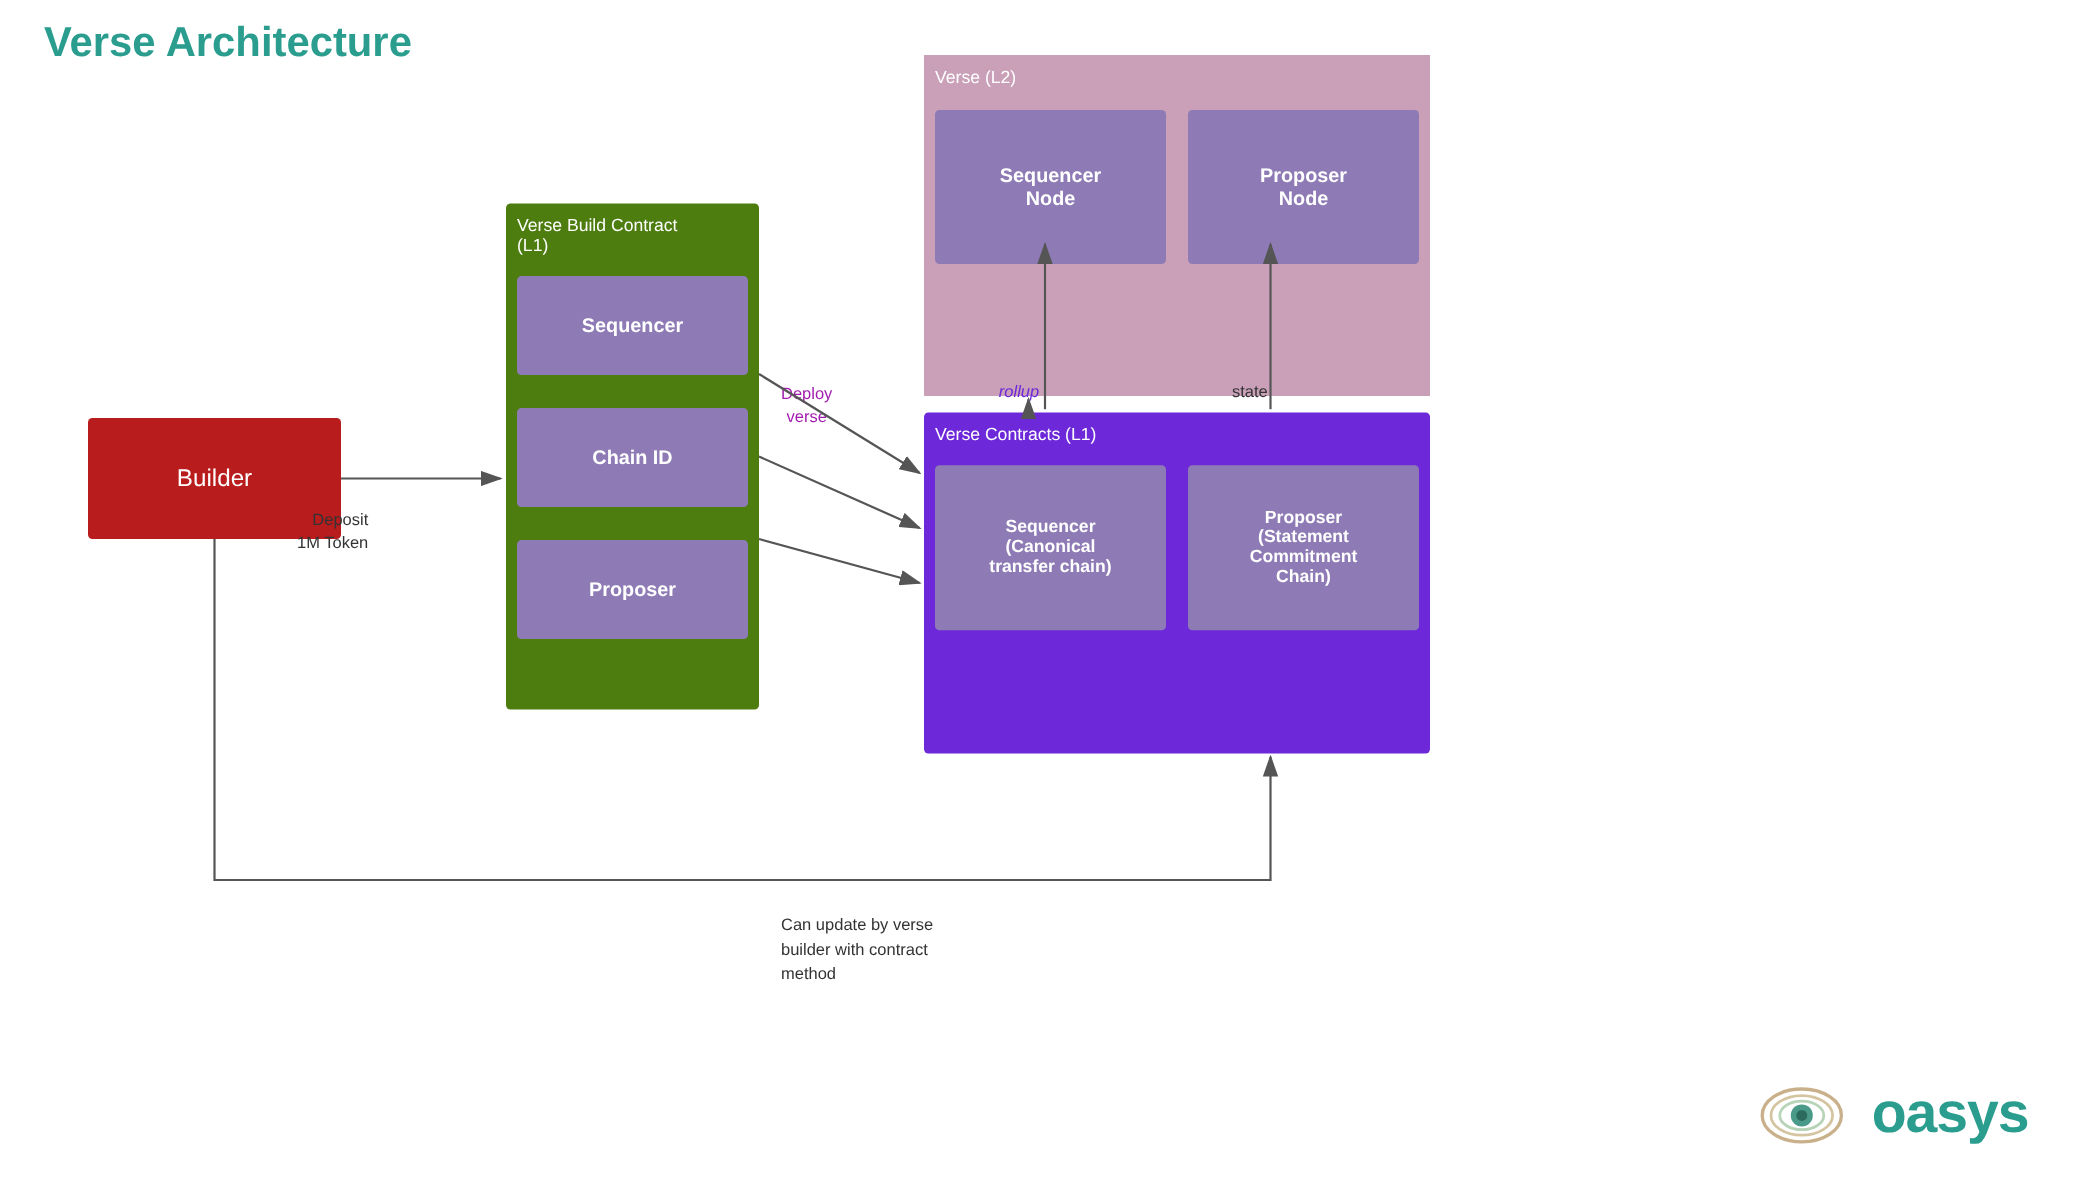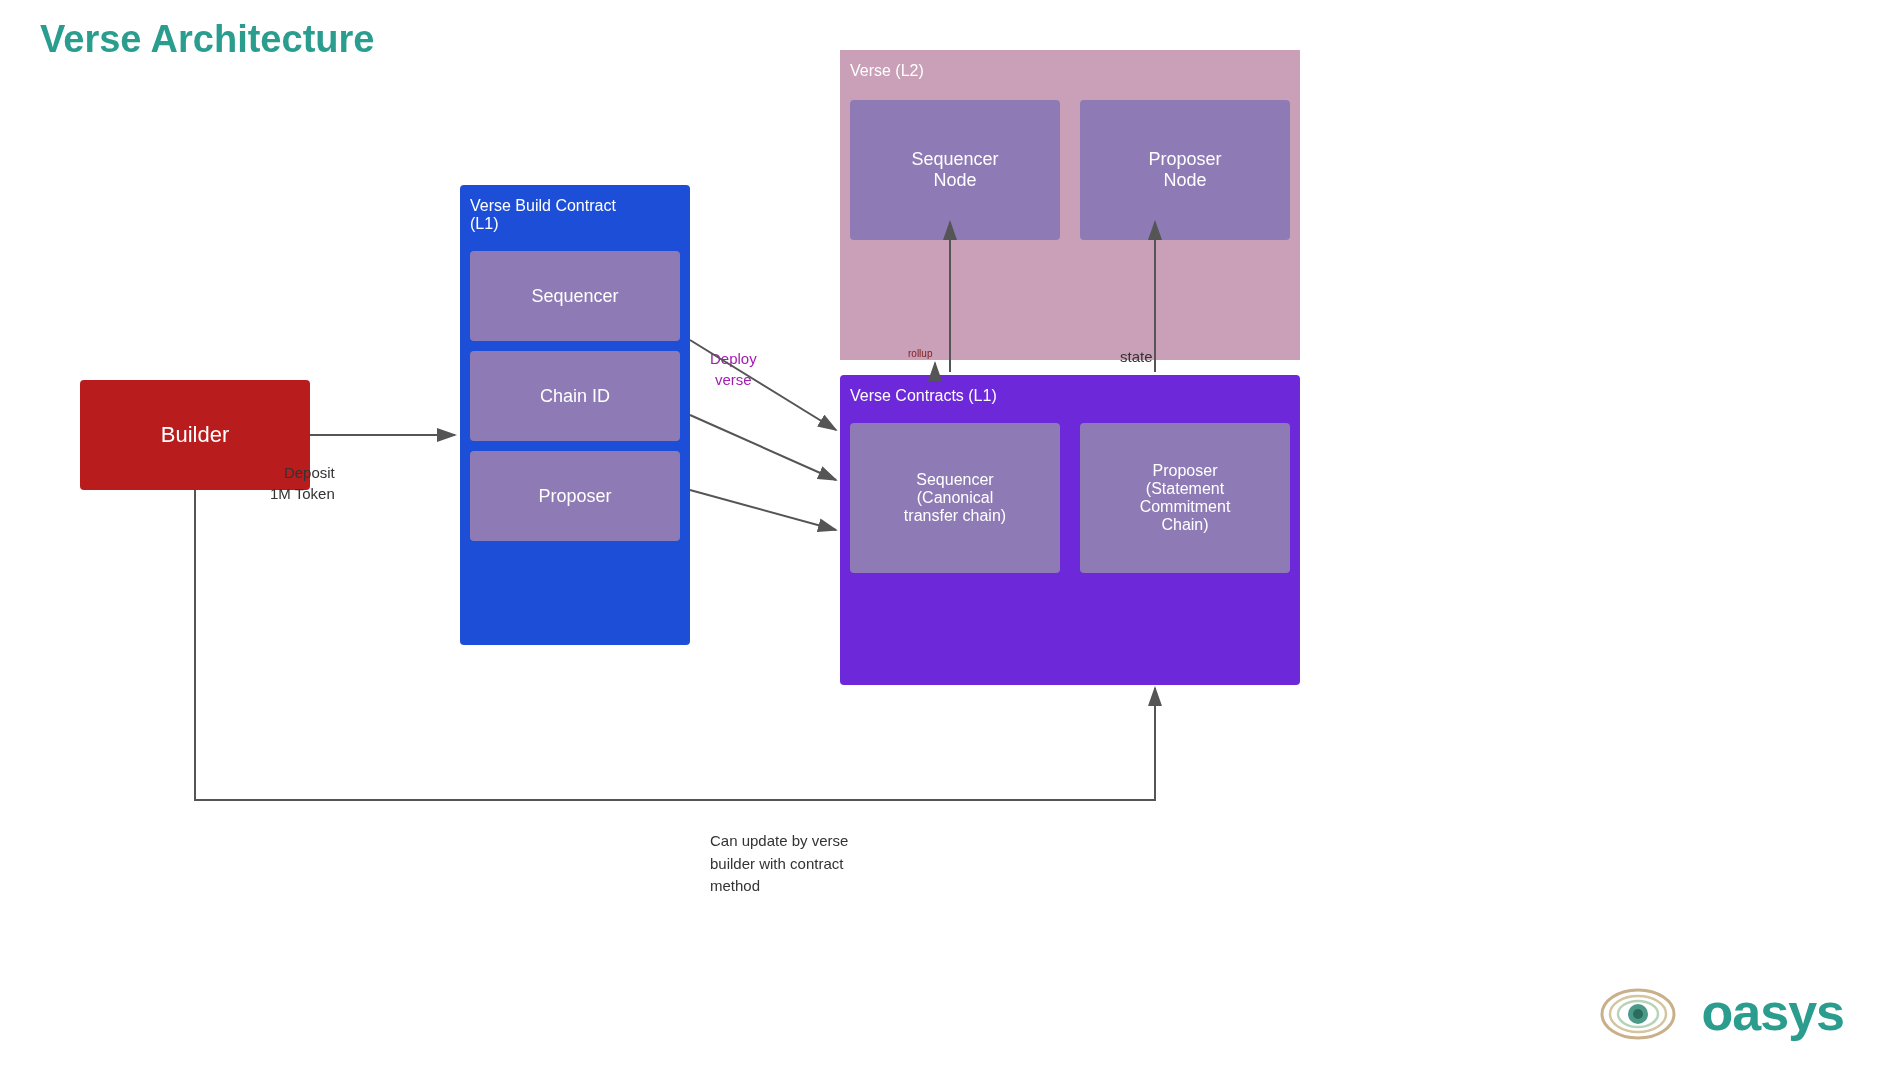--- a/index.html
+++ b/index.html
@@ -40,41 +40,42 @@
       font-weight: 500;
     }
 
     
     .verse-build-contract {
       position: absolute;
       top: 185px;
       left: 460px;
       width: 230px;
       height: 460px;
-      background: #1d4ed8;
+      background: #4d7c0f;
       border-radius: 4px;
       padding: 12px 10px 10px 10px;
     }
     .verse-build-contract .label {
       color: white;
       font-size: 16px;
       margin-bottom: 18px;
     }
 
     .purple-box {
       background: #8e7bb5;
       border-radius: 4px;
       display: flex;
       align-items: center;
       justify-content: center;
       color: white;
       font-size: 18px;
       text-align: center;
-      margin-bottom: 10px;
+      margin-bottom: 30px;
       padding: 4px;
+      font-weight: bold;
     }
     .sequencer-box { height: 90px; }
     .chainid-box { height: 90px; }
     .proposer-small-box { height: 90px; }
 
     
     .verse-l2 {
       position: absolute;
       top: 50px;
       left: 840px;
@@ -154,22 +155,23 @@
       color: #a21caf;
       text-align: center;
       line-height: 1.4;
     }
 
     
     .rollup-label {
       position: absolute;
       top: 348px;
       left: 908px;
-      font-size: 10px;
-      color: #7f1d1d;
+      font-size: 15px;
+      color: #6d28d9;
+      font-style: italic;
     }
 
     
     .state-label {
       position: absolute;
       top: 348px;
       left: 1120px;
       font-size: 15px;
       color: #333;
     }

